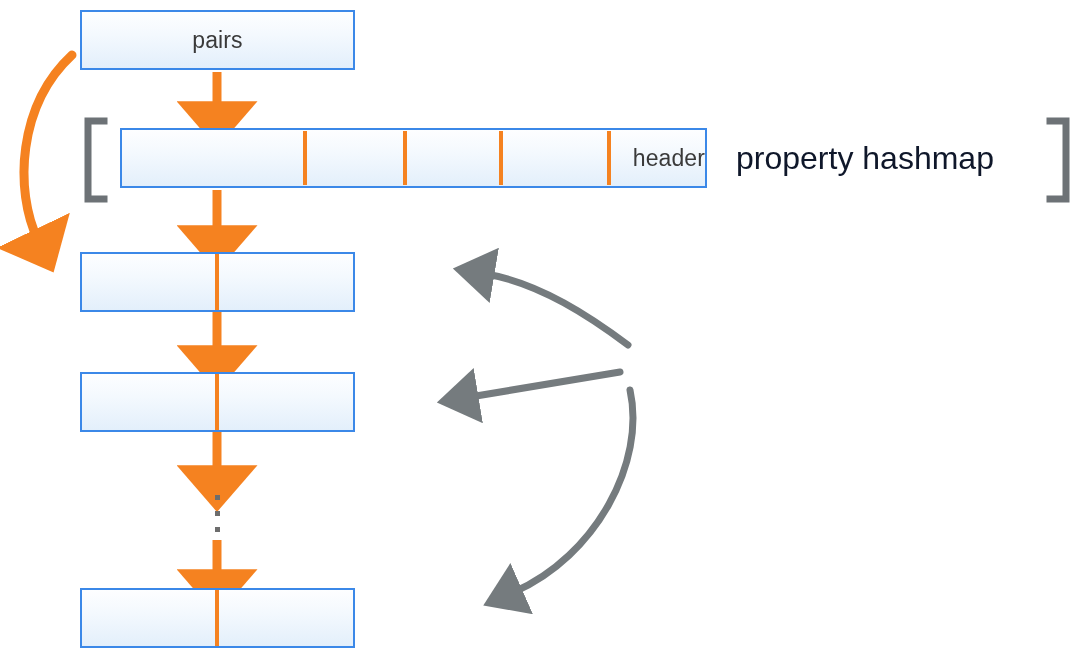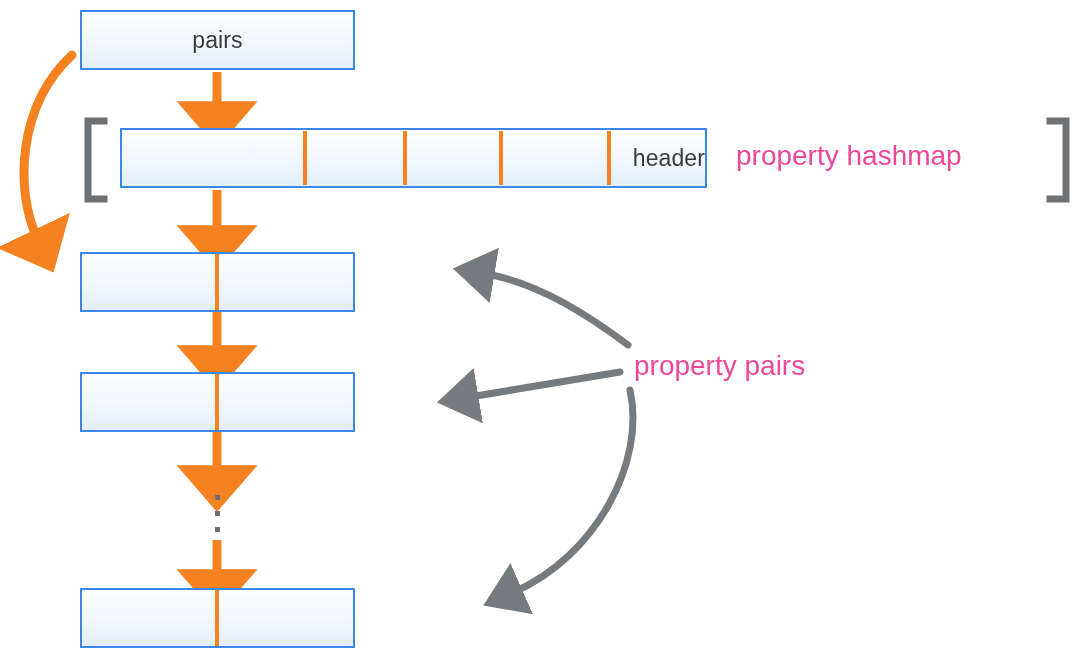--- a/index.html
+++ b/index.html
@@ -77,22 +77,22 @@
     left: 215px;
     width: 4px;
     background: #f58220;
   }
   .pd-1 { top: 254px; height: 56px; }
   .pd-2 { top: 374px; height: 56px; }
   .pd-3 { top: 590px; height: 56px; }
 
   .caption {
     position: absolute;
-    font-size: 28px;
-    color: #ec4899;
+    font-size: 32px;
+    color: #0f172a;
     white-space: nowrap;
     font-family: "Liberation Sans", sans-serif;
   }
   .caption-hashmap {
     left: 736px;
     top: 140px;
   }
   .caption-pairs {
     left: 634px;
     top: 350px;
@@ -194,15 +194,14 @@
   <div class="node-box box-pair box-pair-3">
     <span class="node-label"></span>
   </div>
   <div class="pair-divider pd-3"></div>
 
   <div class="ellipsis-dot ed-1"></div>
   <div class="ellipsis-dot ed-2"></div>
   <div class="ellipsis-dot ed-3"></div>
 
   <div class="caption caption-hashmap">property hashmap</div>
-  <div class="caption caption-pairs">property pairs</div>
 
 </div>
 
 </body></html>

